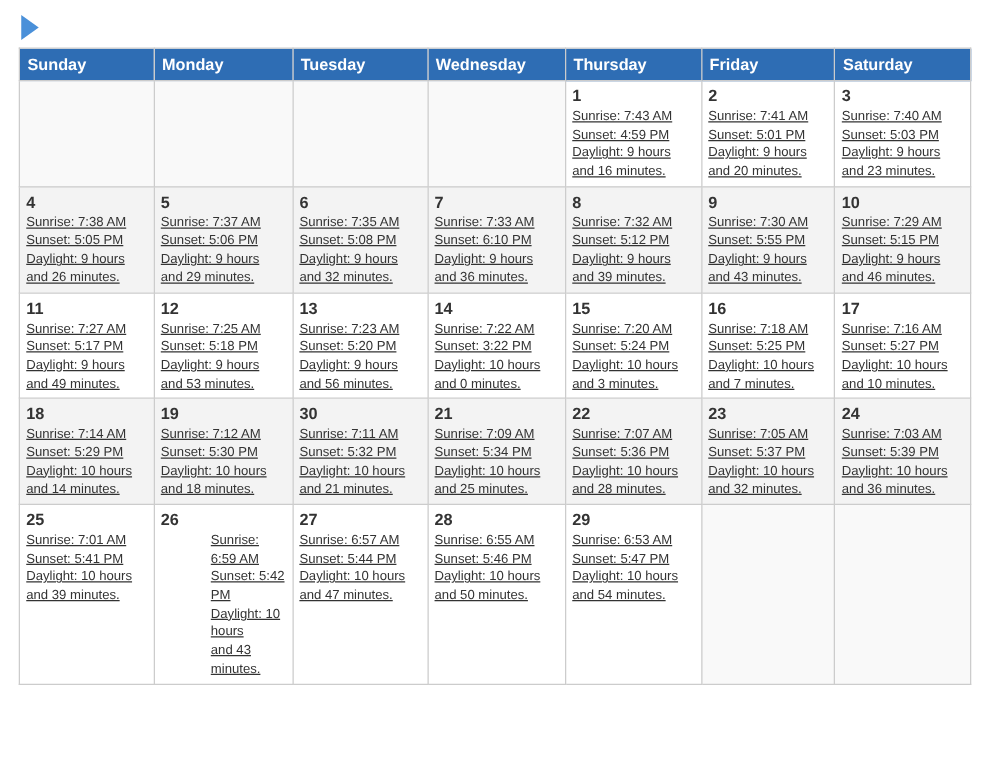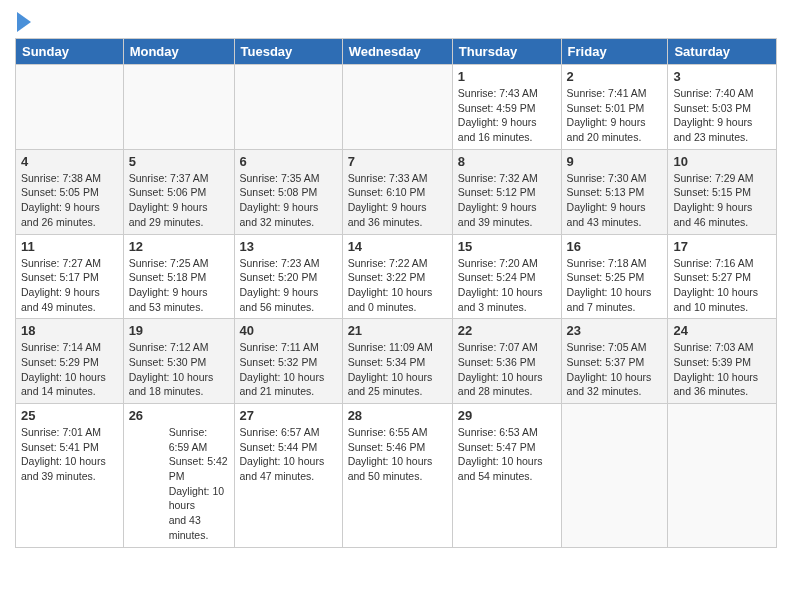--- a/index.html
+++ b/index.html
@@ -10,21 +10,21 @@
     .logo-text { font-size: 18px; font-weight: bold; color: #333; line-height: 1.1; }
     .logo-text span { color: #4a90d9; }
     .logo-arrow { width: 0; height: 0; border-top: 10px solid transparent; border-bottom: 10px solid transparent; border-left: 14px solid #4a90d9; margin-left: 2px; margin-top: 2px; }
     .title-block { text-align: right; }
     .cal-title { font-size: 36px; font-weight: bold; color: #333; line-height: 1.1; }
     .cal-subtitle { font-size: 16px; color: #555; }
     .calendar { width: 100%; border-collapse: collapse; border-radius: 28px; }
     .calendar th { background: #2e6db4; color: #fff; text-align: left; padding: 5px 6px; font-size: 13px; border: 1px solid #ccc; }
     .calendar td { border: 1px solid #ccc; vertical-align: top; padding: 4px 5px; width: 113px; min-height: 80px; }
     .day-num { font-size: 13px; font-weight: bold; color: #333; margin-bottom: 2px; }
-    .day-info { font-size: 10.5px; color: #333; line-height: 1.4; }
+    .day-info { font-size: 10.5px; color: #333; line-height: 1.4; text-decoration: underline; }
     .empty { background: #f9f9f9; }
     .row-shade td { background: #f3f3f3; }
   </style>
 </head>
 <body>
 
 <div class="page">
   <div class="header">
     <div class="logo">
       <div style="display:flex;flex-direction:column;align-items:flex-start;">
@@ -115,21 +115,21 @@
           <td>
             <div class="day-num">8</div>
             <div class="day-info" style="white-space: pre-line;">Sunrise: 7:32 AM
 Sunset: 5:12 PM
 Daylight: 9 hours
 and 39 minutes.</div>
           </td>
           <td>
             <div class="day-num">9</div>
             <div class="day-info" style="white-space: pre-line;">Sunrise: 7:30 AM
-Sunset: 5:13 PM
+Sunset: 5:55 PM
 Daylight: 9 hours
 and 43 minutes.</div>
           </td>
           <td>
             <div class="day-num">10</div>
             <div class="day-info" style="white-space: pre-line;">Sunrise: 7:29 AM
 Sunset: 5:15 PM
 Daylight: 9 hours
 and 46 minutes.</div>
           </td>
@@ -194,29 +194,29 @@
 and 14 minutes.</div>
           </td>
           <td>
             <div class="day-num">19</div>
             <div class="day-info" style="white-space: pre-line;">Sunrise: 7:12 AM
 Sunset: 5:30 PM
 Daylight: 10 hours
 and 18 minutes.</div>
           </td>
           <td>
-            <div class="day-num">40</div>
+            <div class="day-num">30</div>
             <div class="day-info" style="white-space: pre-line;">Sunrise: 7:11 AM
 Sunset: 5:32 PM
 Daylight: 10 hours
 and 21 minutes.</div>
           </td>
           <td>
             <div class="day-num">21</div>
-            <div class="day-info" style="white-space: pre-line;">Sunrise: 11:09 AM
+            <div class="day-info" style="white-space: pre-line;">Sunrise: 7:09 AM
 Sunset: 5:34 PM
 Daylight: 10 hours
 and 25 minutes.</div>
           </td>
           <td>
             <div class="day-num">22</div>
             <div class="day-info" style="white-space: pre-line;">Sunrise: 7:07 AM
 Sunset: 5:36 PM
 Daylight: 10 hours
 and 28 minutes.</div>

